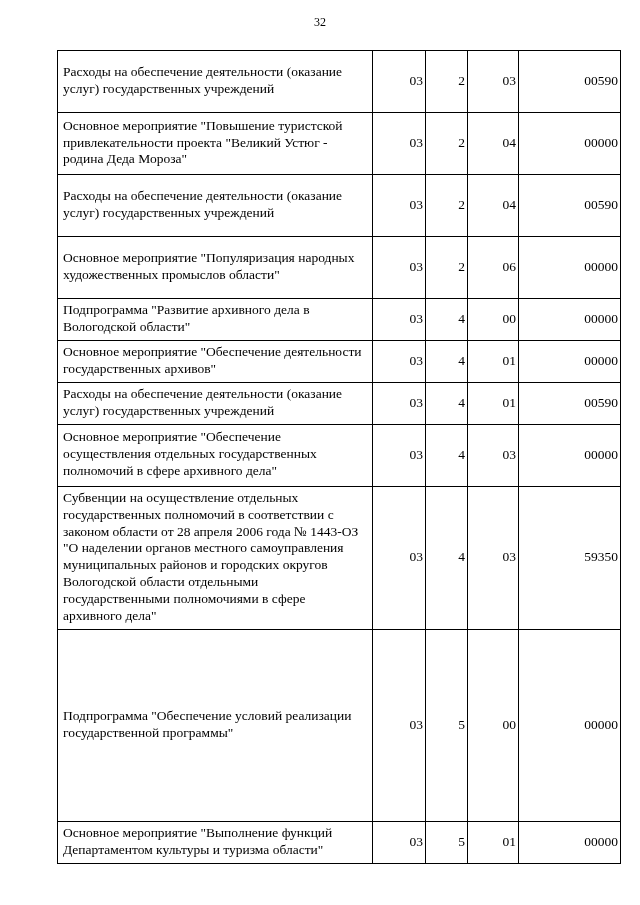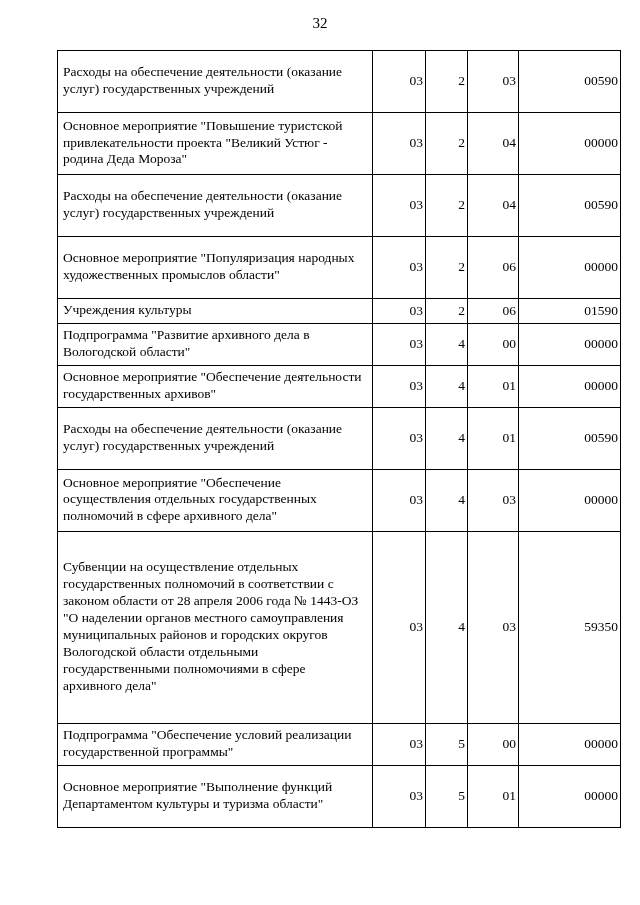--- a/index.html
+++ b/index.html
@@ -15,21 +15,21 @@
     width: 640px;
     height: 905px;
     overflow: hidden;
   }
   .page-number {
     position: absolute;
     top: 15px;
     left: 0;
     width: 100%;
     text-align: center;
-    font-size: 15px;
+    font-size: 12px;
   }
   table.budget-table {
     position: absolute;
     top: 50px;
     left: 57px;
     width: 563px;
     border-collapse: collapse;
     table-layout: fixed;
     padding-left: 28px;
   }
@@ -98,27 +98,20 @@
           <td class="num">00590</td>
         </tr>
         <tr>
           <td class="desc">Основное мероприятие "Популяризация народных художественных промыслов области"</td>
           <td class="num">03</td>
           <td class="num">2</td>
           <td class="num">06</td>
           <td class="num">00000</td>
         </tr>
         <tr>
-          <td class="desc">Учреждения культуры</td>
-          <td class="num">03</td>
-          <td class="num">2</td>
-          <td class="num">06</td>
-          <td class="num">01590</td>
-        </tr>
-        <tr>
           <td class="desc">Подпрограмма  "Развитие архивного дела в Вологодской области"</td>
           <td class="num">03</td>
           <td class="num">4</td>
           <td class="num">00</td>
           <td class="num">00000</td>
         </tr>
         <tr>
           <td class="desc">Основное мероприятие "Обеспечение деятельности государственных архивов"</td>
           <td class="num">03</td>
           <td class="num">4</td>

